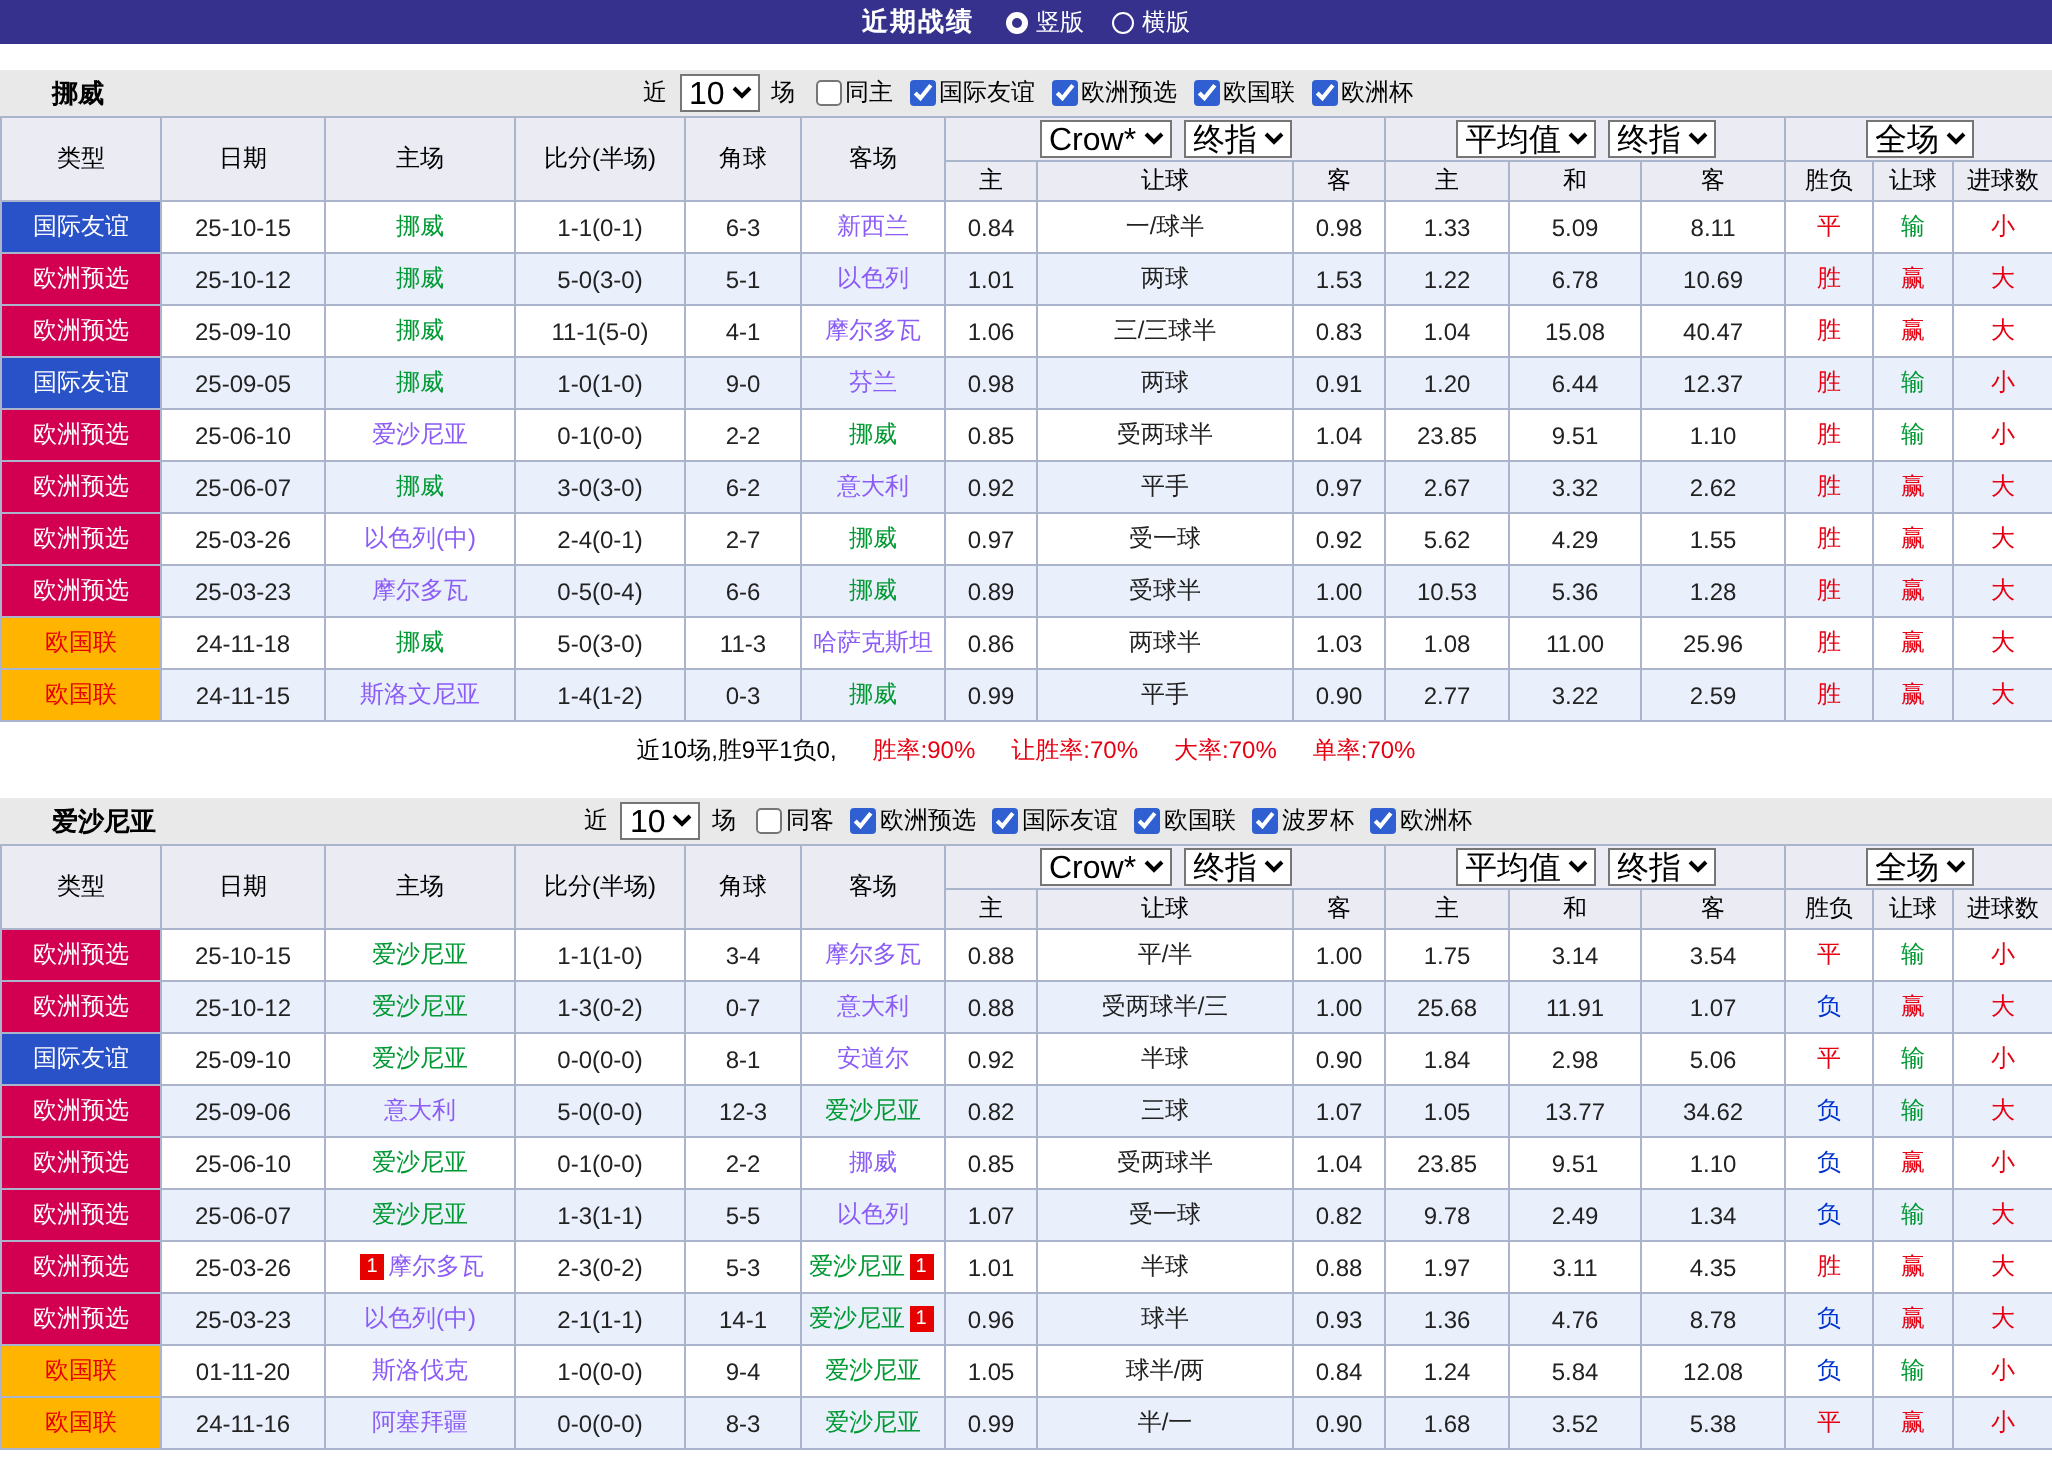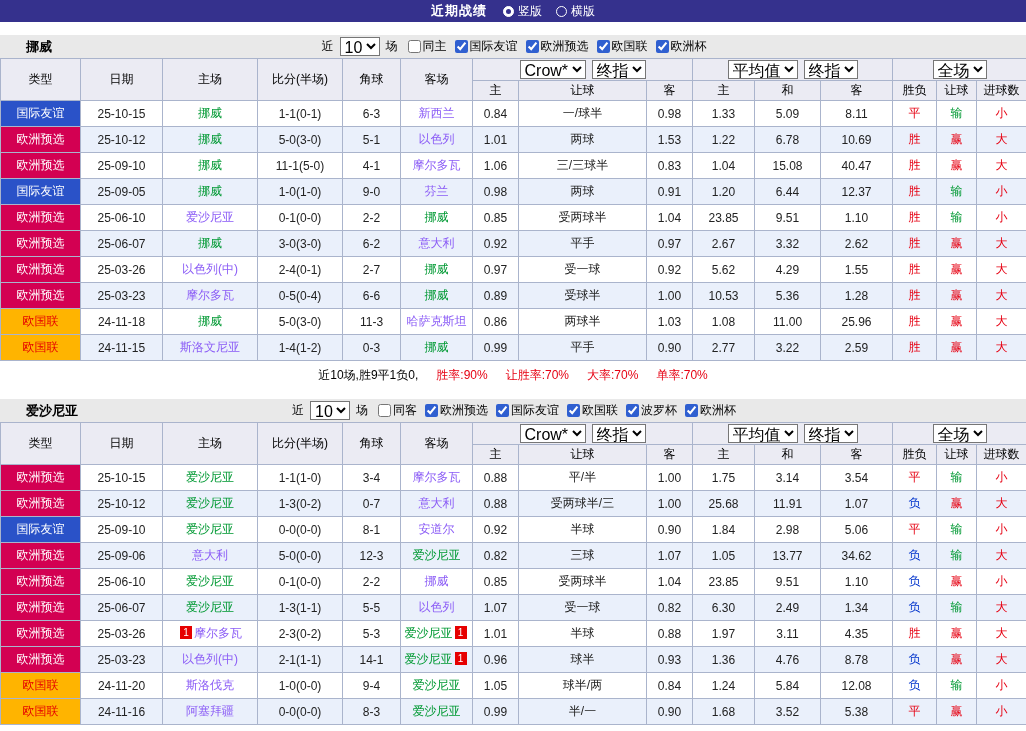--- a/index.html
+++ b/index.html
@@ -479,21 +479,21 @@
           <tr class="alt">
             <td class="type-cell" style="background: rgb(211, 0, 82); color: rgb(255, 255, 255);">欧洲预选</td>
             <td>25-06-07</td>
             <td><span class="tname focus">爱沙尼亚</span></td>
             <td class="score-cell">1-3(1-1)</td>
             <td>5-5</td>
             <td><span class="tname">以色列</span></td>
             <td class="num">1.07</td>
             <td class="hand">受一球</td>
             <td class="num">0.82</td>
-            <td class="num">6.30</td>
+            <td class="num">9.78</td>
             <td class="num">2.49</td>
             <td class="num">1.34</td>
             <td class="res" style="color: rgb(0, 51, 204);">负</td>
             <td class="res" style="color: rgb(0, 153, 51);">输</td>
             <td class="res" style="color: rgb(230, 0, 18);">大</td>
           </tr>
           <tr>
             <td class="type-cell" style="background: rgb(211, 0, 82); color: rgb(255, 255, 255);">欧洲预选</td>
             <td>25-03-26</td>
             <td><span class="badge">1</span><span class="tname">摩尔多瓦</span></td>
@@ -522,21 +522,21 @@
             <td class="num">0.93</td>
             <td class="num">1.36</td>
             <td class="num">4.76</td>
             <td class="num">8.78</td>
             <td class="res" style="color: rgb(0, 51, 204);">负</td>
             <td class="res" style="color: rgb(230, 0, 18);">赢</td>
             <td class="res" style="color: rgb(230, 0, 18);">大</td>
           </tr>
           <tr>
             <td class="type-cell" style="background: rgb(255, 180, 0); color: rgb(230, 0, 0);">欧国联</td>
-            <td>24-11-20</td>
+            <td>01-11-20</td>
             <td><span class="tname">斯洛伐克</span></td>
             <td class="score-cell">1-0(0-0)</td>
             <td>9-4</td>
             <td><span class="tname focus">爱沙尼亚</span></td>
             <td class="num">1.05</td>
             <td class="hand">球半/两</td>
             <td class="num">0.84</td>
             <td class="num">1.24</td>
             <td class="num">5.84</td>
             <td class="num">12.08</td>

